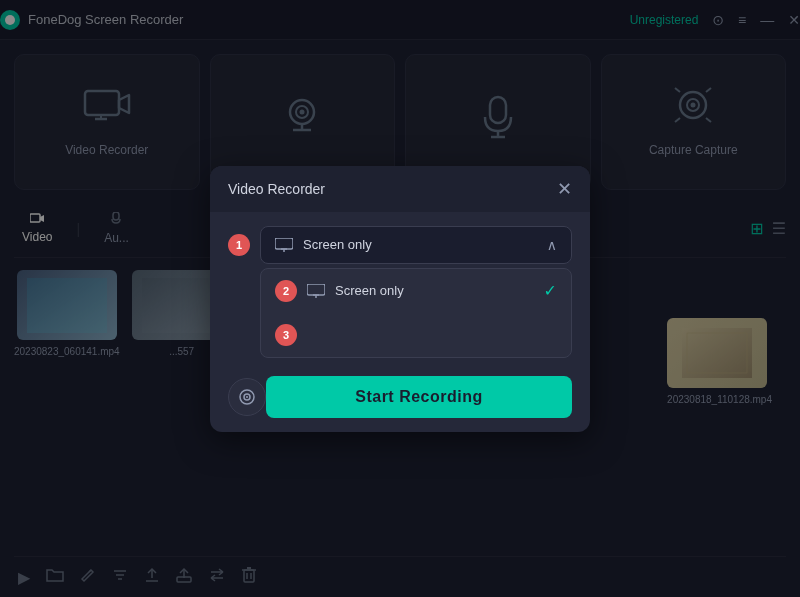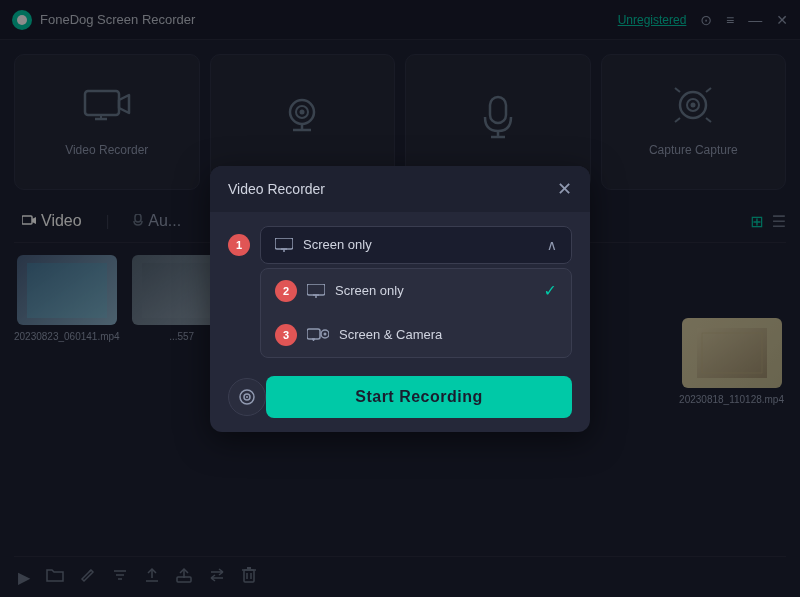--- a/index.html
+++ b/index.html
@@ -12,21 +12,21 @@
       position: relative;
     }
 
     
     .titlebar {
       display: flex;
       align-items: center;
       justify-content: space-between;
       background: #1a1d2e;
       height: 40px;
-      padding: 0 12px;
+      padding: 0 0;
       border-bottom: 1px solid #2a2d3e;
     }
     .titlebar-left {
       display: flex;
       align-items: center;
       gap: 8px;
     }
     .app-logo {
       width: 20px;
       height: 20px;
@@ -41,21 +41,20 @@
       font-size: 13px;
     }
     .titlebar-right {
       display: flex;
       align-items: center;
       gap: 14px;
     }
     .unregistered-link {
       color: #00c9a7;
       font-size: 12px;
-      text-decoration: underline;
       cursor: pointer;
     }
     .titlebar-icon {
       color: #9099b0;
       font-size: 14px;
       cursor: pointer;
     }
 
     
     .main-content {
@@ -107,23 +106,24 @@
       align-items: center;
       gap: 16px;
       padding: 8px 0;
       border-bottom: 1px solid #2a2d3e;
     }
     .tab {
       display: flex;
       align-items: center;
       gap: 5px;
       color: #9099b0;
-      font-size: 16px;
+      font-size: 12px;
       cursor: pointer;
       padding: 4px 8px;
+      flex-direction: column;
     }
     .tab.active { color: #fff; }
     .tab-divider { color: #3a3d50; font-size: 14px; }
 
     
     .files-grid {
       display: flex;
       gap: 12px;
       padding: 12px 0;
       flex: 1;
@@ -315,25 +315,24 @@
       border: none;
       border-radius: 8px;
       padding: 12px;
       cursor: pointer;
       letter-spacing: 0.5px;
     }
 
     
     .bg-file-right {
       position: absolute;
-      right: 16px;
+      right: 28px;
       top: 318px;
       display: flex;
       flex-direction: column;
-      align-items: center;
       gap: 6px;
     }
   </style>
 </head>
 <body>
 
 <div class="titlebar">
   <div class="titlebar-left">
     <div class="app-logo">
       <svg width="12" height="12" viewBox="0 0 12 12">
@@ -570,30 +569,20 @@
                   </svg>
                 <span>Screen only</span>
               </div>
             </div>
             <span class="check-icon">✓</span>
           </div>
 
           <div class="dropdown-option">
             <div class="dropdown-row" style="gap:10px; margin-bottom:0;">
               <div class="step-badge">3</div>
-              <div class="dropdown-option-left">
-                <svg width="22" height="14" viewBox="0 0 22 14">
-                  <rect x="0" y="1" width="13" height="10" rx="2" fill="none" stroke="#9099b0" stroke-width="1.5"></rect>
-                  <line x1="5" y1="11" x2="8" y2="11" stroke="#9099b0" stroke-width="1.5"></line>
-                  <line x1="6.5" y1="11" x2="6.5" y2="13" stroke="#9099b0" stroke-width="1.5"></line>
-                  <circle cx="18" cy="6" r="4" fill="none" stroke="#9099b0" stroke-width="1.5"></circle>
-                  <circle cx="18" cy="6" r="1.5" fill="#9099b0"></circle>
-                </svg>
-                <span>Screen &amp; Camera</span>
-              </div>
             </div>
           </div>
         </div>
       </div>
     </div>
 
     <div class="modal-footer">
       <div class="footer-circle-btn">
         <svg width="18" height="18" viewBox="0 0 18 18">
           <circle cx="9" cy="9" r="7" fill="none" stroke="#9099b0" stroke-width="1.5"></circle>

